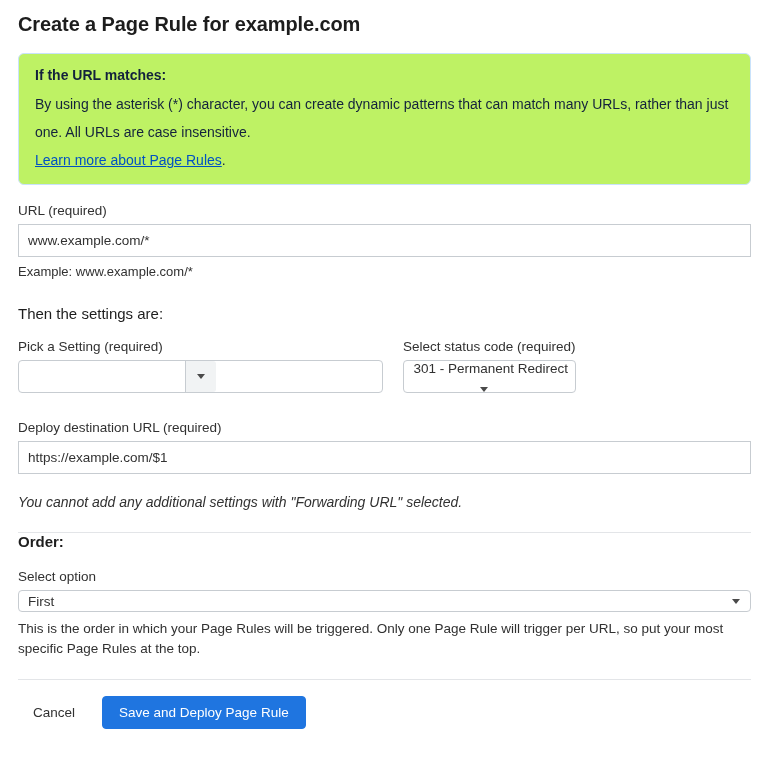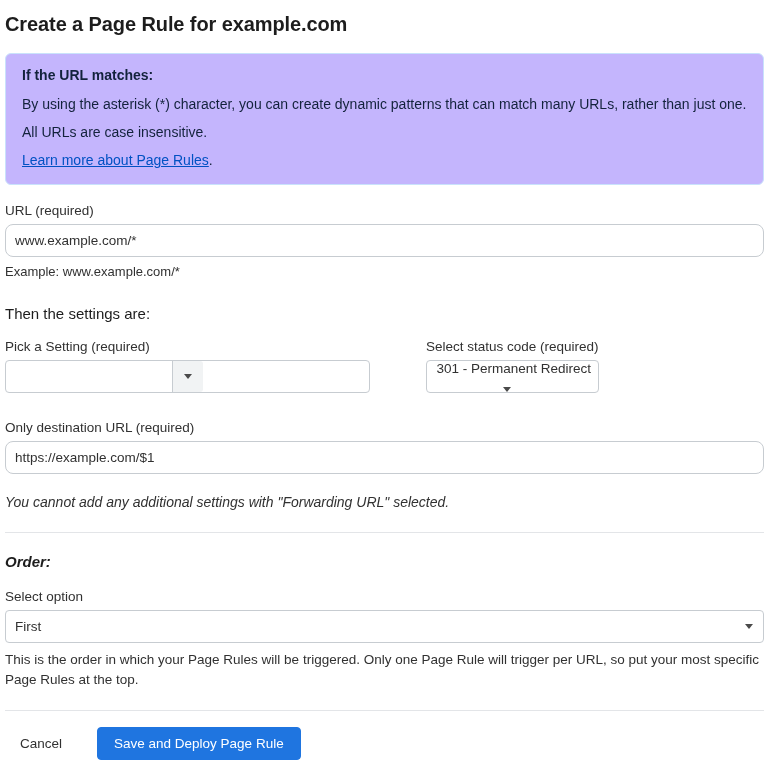--- a/index.html
+++ b/index.html
@@ -9,36 +9,36 @@
     width: 769px;
     height: 782px;
     background: #ffffff;
     font-family: "Liberation Sans", sans-serif;
     color: #313131;
     -webkit-font-smoothing: antialiased;
   }
   .page {
     width: 769px;
     height: 782px;
-    padding: 0 5px;
+    padding: 0 18px;
     position: relative;
     overflow: hidden;
   }
   .page-title {
     font-size: 20px;
     font-weight: bold;
     color: #1d1d1d;
     margin: 13px 0 0 0;
     letter-spacing: -0.1px;
   }
 
   
   .callout {
     margin-top: 17px;
-    background: #c4b5fd;
+    background: #bef264;
     border: 1px solid #c9e2fb;
     border-radius: 6px;
     padding: 13px 16px 15px 16px;
   }
   .callout-title {
     font-size: 14px;
     font-weight: bold;
     color: #13223c;
     margin-bottom: 7px;
   }
@@ -62,21 +62,21 @@
   
   .field-label {
     font-size: 13.5px;
     color: #313131;
     margin-bottom: 6px;
   }
   .text-input {
     width: 100%;
     height: 33px;
     border: 1px solid #c7ccd1;
-    border-radius: 8px;
+    border-radius: 0;
     padding: 0 9px;
     font-size: 13.5px;
     font-family: "Liberation Sans", sans-serif;
     color: #313131;
     background: #fff;
     outline: none;
   }
   .helper-text {
     font-size: 13px;
     color: #313131;
@@ -88,21 +88,20 @@
   .section-heading {
     font-size: 15px;
     font-weight: normal;
     color: #1d1d1d;
     margin-top: 26px;
   }
 
   .settings-row {
     display: flex;
     margin-top: 17px;
-    gap: 36px;
   }
   .setting-col { width: 375px; }
   .status-col { margin-left: 10px; }
   .select-box {
     display: flex;
     align-items: center;
     height: 33px;
     border: 1px solid #c7ccd1;
     border-radius: 4px;
     background: #fff;
@@ -153,27 +152,25 @@
   .divider {
     border: none;
     border-top: 1px solid #e3e5e8;
     margin: 22px 0 0 0;
   }
 
   .order-heading {
     font-size: 15px;
     font-weight: bold;
     color: #1d1d1d;
-    margin-top: 20px;
-    font-style: italic;
   }
   .order-block { margin-top: 19px; }
   .order-select {
     width: 100%;
-    height: 33px;
+    height: 22px;
     display: flex;
     align-items: center;
     justify-content: space-between;
     border: 1px solid #c7ccd1;
     border-radius: 4px;
     background: #fff;
     font-size: 13.5px;
     padding: 0 10px 0 9px;
     color: #313131;
   }
@@ -186,21 +183,20 @@
 
   .footer-divider {
     border: none;
     border-top: 1px solid #e3e5e8;
     margin-top: 20px;
   }
   .actions {
     display: flex;
     align-items: center;
     margin-top: 16px;
-    gap: 8px;
   }
   .btn {
     height: 33px;
     border-radius: 4px;
     font-size: 13.5px;
     font-family: "Liberation Sans", sans-serif;
     display: inline-flex;
     align-items: center;
     justify-content: center;
     padding: 0 14px;
@@ -260,21 +256,21 @@
     <div class="status-col">
       <div class="field-label">Select status code (required)</div>
       <div class="select-box status-select">
         <span class="value">301 - Permanent Redirect</span>
         <span class="caret inline-caret"></span>
       </div>
     </div>
   </div>
 
   <div class="dest-block">
-    <div class="field-label">Only destination URL (required)</div>
+    <div class="field-label">Deploy destination URL (required)</div>
     <input class="text-input" type="text" value="https://example.com/$1" style="">
   </div>
 
   <div class="note-text">You cannot add any additional settings with "Forwarding URL" selected.</div>
 
   <hr class="divider">
 
   <div class="order-heading">Order:</div>
 
   <div class="order-block">

